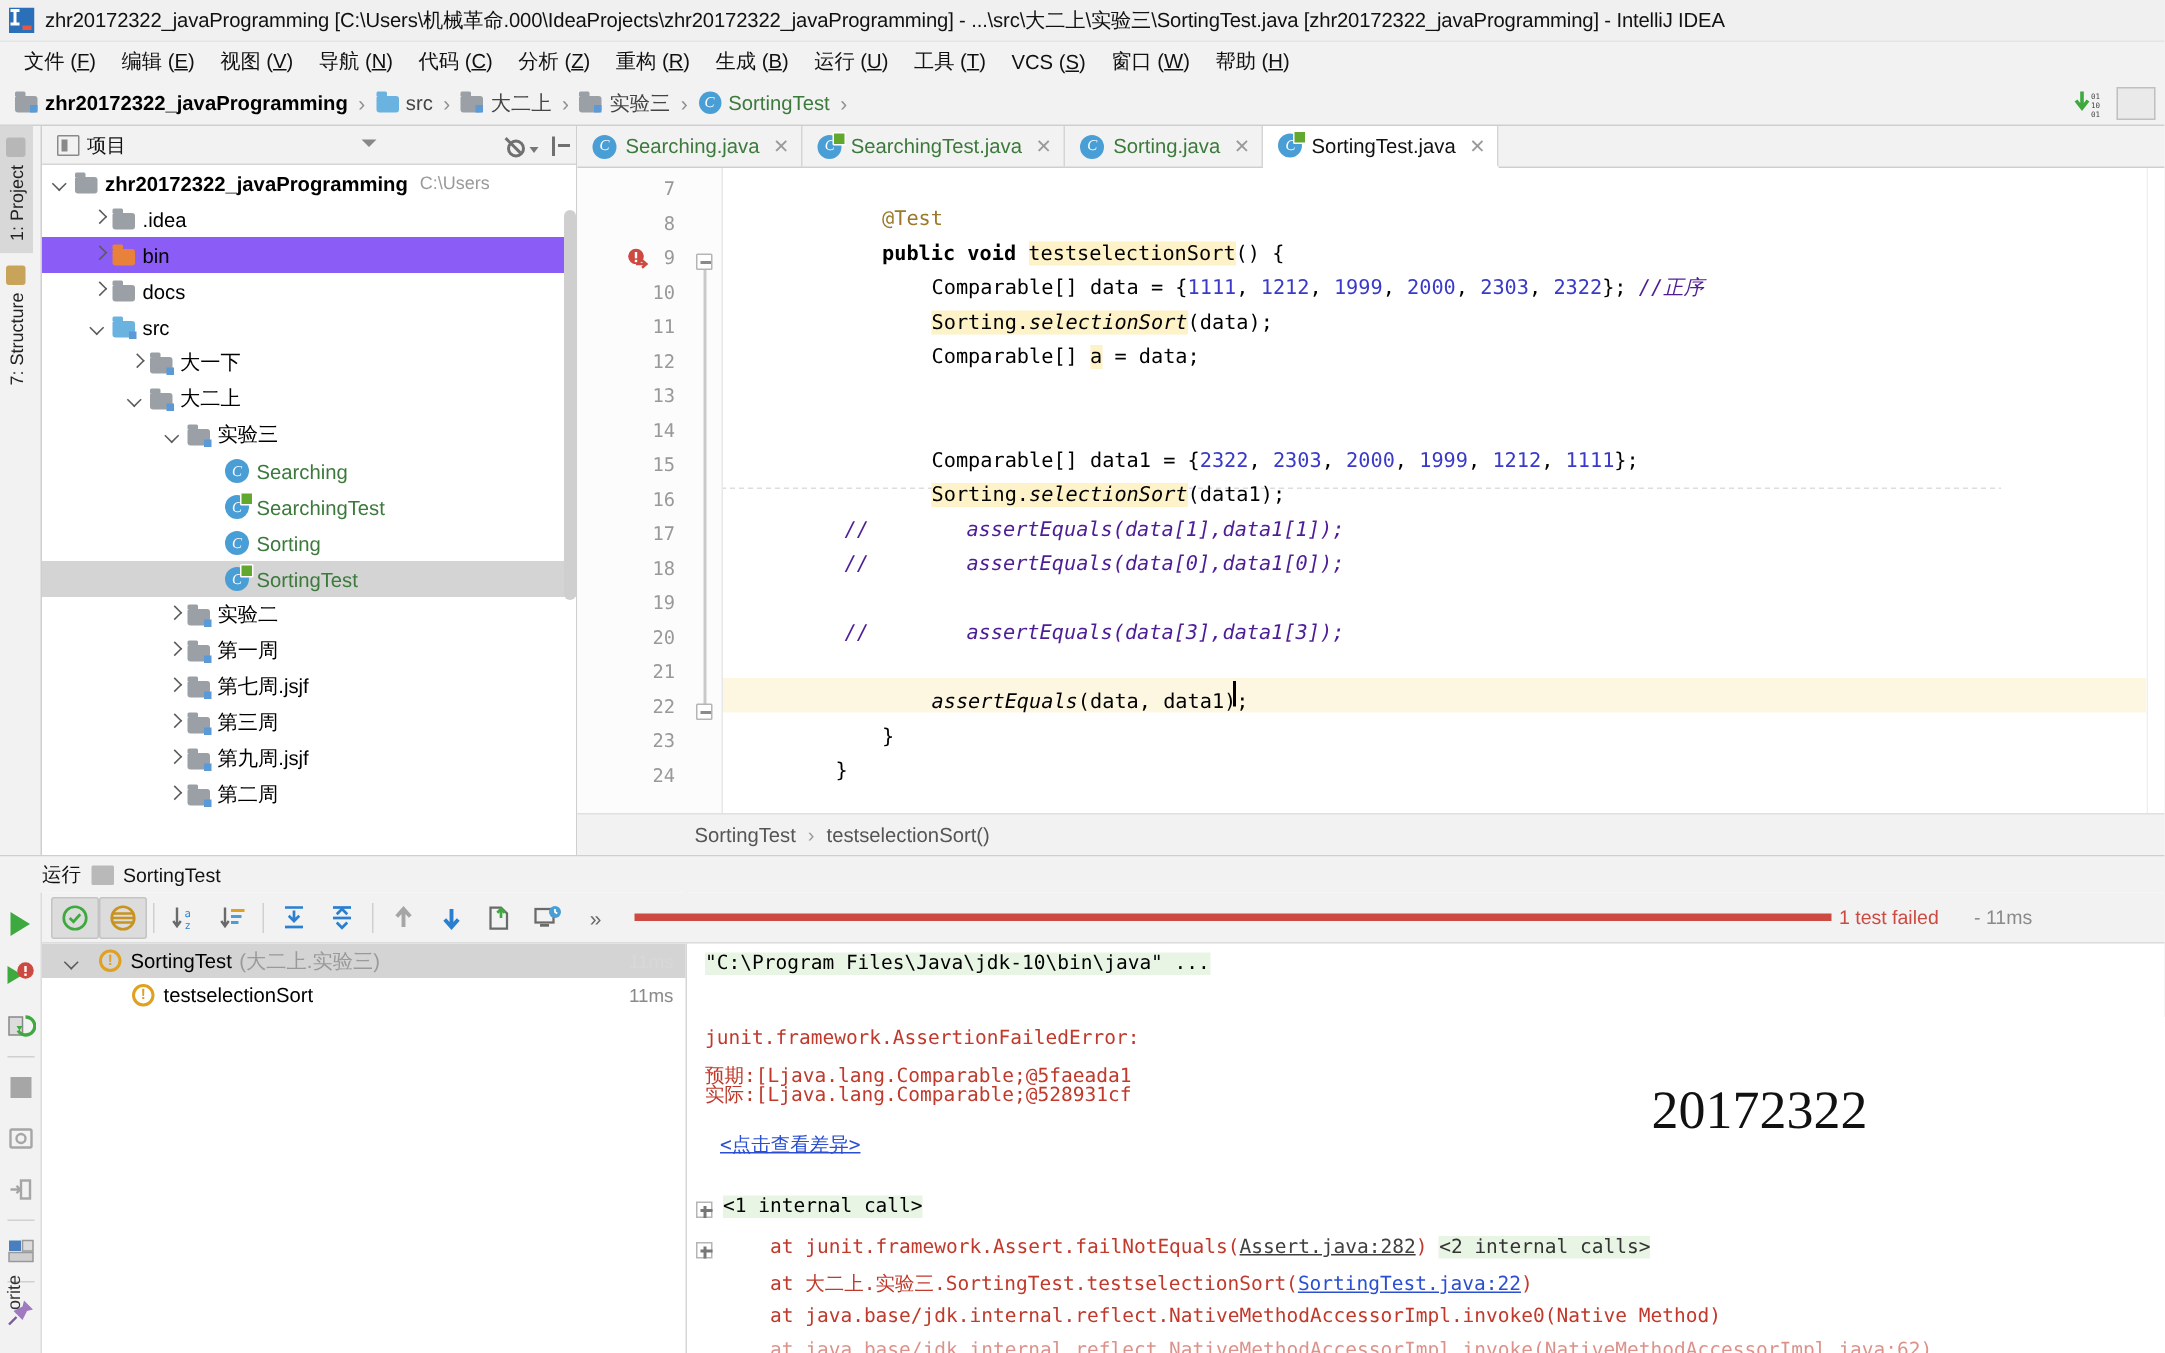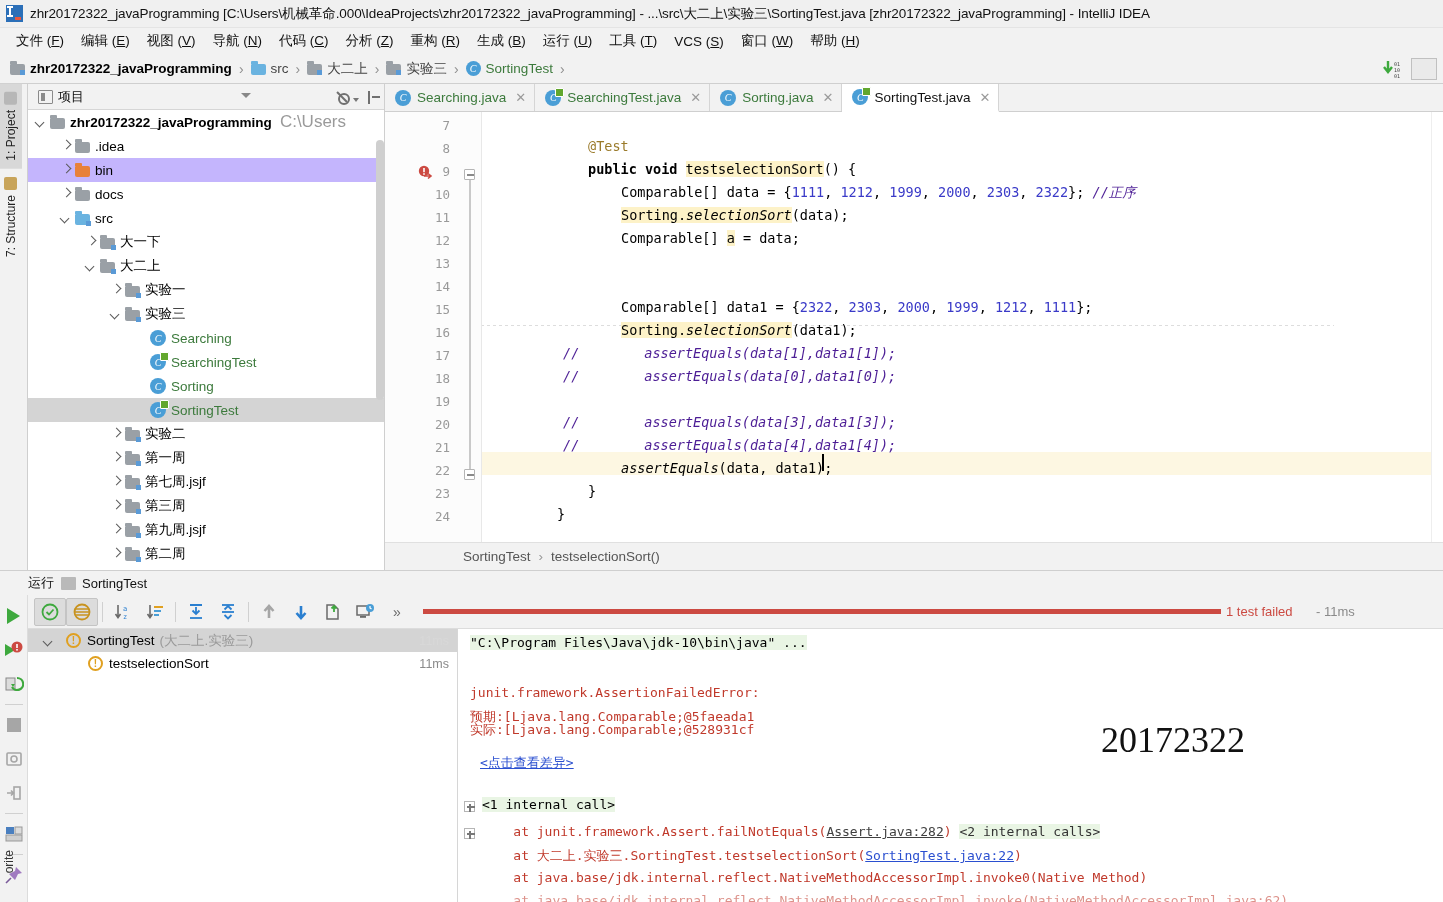--- a/index.html
+++ b/index.html
@@ -73,29 +73,29 @@
   .gear:before{content:"";position:absolute;left:3px;top:3px;width:8px;height:8px;border:2px solid #707070;border-radius:50%;}
   .gear:after{content:"";position:absolute;left:0;top:6px;width:14px;height:2px;background:#707070;
               box-shadow:0 0 0 0 #000; transform:rotate(45deg);}
   .gcaret{width:0;height:0;border-left:3px solid transparent;border-right:3px solid transparent;border-top:4px solid #777;margin-left:-4px;margin-top:6px;}
   .collapse{width:13px;height:13px;position:relative;}
   .collapse:before{content:"";position:absolute;left:1px;top:0;width:2px;height:13px;background:#707070;}
   .collapse:after{content:"";position:absolute;left:5px;top:5px;width:8px;height:2px;background:#707070;}
 
   #projtree { flex:1; overflow:hidden; position:relative; font-size:13.5px; }
   .trow { height:24px; display:flex; align-items:center; white-space:nowrap; position:relative; }
-  .trow.hl-yellow { background:#c4b5fd; }
+  .trow.hl-yellow { background:#8b5cf6; }
   .trow.sel { background:#d4d4d4; }
   .tw { display:inline-block; width:10px; height:10px; position:relative; flex:none; }
   .tw.r:before{content:"";position:absolute;left:2px;top:0px;width:6px;height:6px;border-right:1.8px solid #5a5a5a;
               border-bottom:1.8px solid #5a5a5a;transform:rotate(-45deg);}
   .tw.d:before{content:"";position:absolute;left:0px;top:2px;width:6px;height:6px;border-right:1.8px solid #5a5a5a;
               border-bottom:1.8px solid #5a5a5a;transform:rotate(45deg);}
   .tlabel { margin-left:5px; }
-  .tpath { color:#9a9a9a; margin-left:8px; font-size:17px; }
+  .tpath { color:#9a9a9a; margin-left:8px; font-size:12px; }
   .folder { width:15px;height:13px;position:relative;flex:none;margin-left:4px;}
   .folder i{position:absolute;left:0;top:2px;width:15px;height:11px;background:#9aa0a6;border-radius:1px 2px 2px 2px;}
   .folder i:before{content:"";position:absolute;left:0;top:-3px;width:7px;height:3px;background:#9aa0a6;border-radius:1px 1px 0 0;}
   .folder.orange i,.folder.orange i:before{background:#e8813a;}
   .folder.blue i,.folder.blue i:before{background:#6ab3e0;}
   .folder.src i:after{content:"";position:absolute;right:-1px;bottom:-1px;width:5px;height:5px;background:#5a9ad6;}
   .jcls { width:16px;height:16px;border-radius:50%;background:#4a9ed6;color:#fff;font-size:10px;
           display:flex;align-items:center;justify-content:center;font-style:italic;flex:none;margin-left:4px;
           font-family:"Liberation Serif",serif;position:relative;}
   .jcls.t:after{content:"";position:absolute;right:-3px;top:-2px;width:7px;height:7px;background:#62a72e;
@@ -335,27 +335,20 @@
         <span class="tlabel">大一下</span>
       </div>
       <div class="trow" style="padding-left:58px">
         <span class="tw d"></span>
         <span class="folder src">
             <i></i>
           </span>
         <span class="tlabel">大二上</span>
       </div>
       <div class="trow" style="padding-left:83px">
-        <span class="tw r"></span>
-        <span class="folder src">
-            <i></i>
-          </span>
-        <span class="tlabel">实验一</span>
-      </div>
-      <div class="trow" style="padding-left:83px">
         <span class="tw d"></span>
         <span class="folder src">
             <i></i>
           </span>
         <span class="tlabel">实验三</span>
       </div>
       <div class="trow" style="padding-left:118px">
         <span class="jcls">C</span>
         <span class="tlabel green">Searching</span>
       </div>
@@ -488,21 +481,20 @@
         <div class="cl" style="top:46px;left:106px"><span class="kw">public void </span><span class="mth">testselectionSort</span>() {</div>
         <div class="cl" style="top:69px;left:139px">Comparable[] data = {<span class="num">1111</span>, <span class="num">1212</span>, <span class="num">1999</span>, <span class="num">2000</span>, <span class="num">2303</span>, <span class="num">2322</span>}; <span class="cmt">//正序</span></div>
         <div class="cl" style="top:92px;left:139px"><span class="mth">Sorting.<span class="stat">selectionSort</span></span>(data);</div>
         <div class="cl" style="top:115px;left:139px">Comparable[] <span class="mth">a</span> = data;</div>
         <div class="cl" style="top:161px;left:0"></div>
         <div class="cl" style="top:184px;left:139px">Comparable[] data1 = {<span class="num">2322</span>, <span class="num">2303</span>, <span class="num">2000</span>, <span class="num">1999</span>, <span class="num">1212</span>, <span class="num">1111</span>};</div>
         <div class="cl" style="top:207px;left:139px"><span class="mth">Sorting.<span class="stat">selectionSort</span></span>(data1);</div>
         <div class="cl cmt" style="top:230px;left:81px">//        assertEquals(data[1],data1[1]);</div>
         <div class="cl cmt" style="top:253px;left:81px">//        assertEquals(data[0],data1[0]);</div>
         <div class="cl cmt" style="top:299px;left:81px">//        assertEquals(data[3],data1[3]);</div>
-        <div class="cl cmt" style="top:322px;left:81px">//        assertEquals(data[4],data1[4]);</div>
         <div class="cl" style="top:345px;left:139px"><span class="stat">assertEquals</span>(data, data1); </div>
         <div class="caret" style="top:342px;left:340px"></div>
         <div class="cl" style="top:368px;left:106px">}</div>
         <div class="cl" style="top:391px;left:75px">}</div>
       </div>
       <div id="editscroll"></div>
     </div>
 
     <div id="bcbar">
       <span>SortingTest</span>

